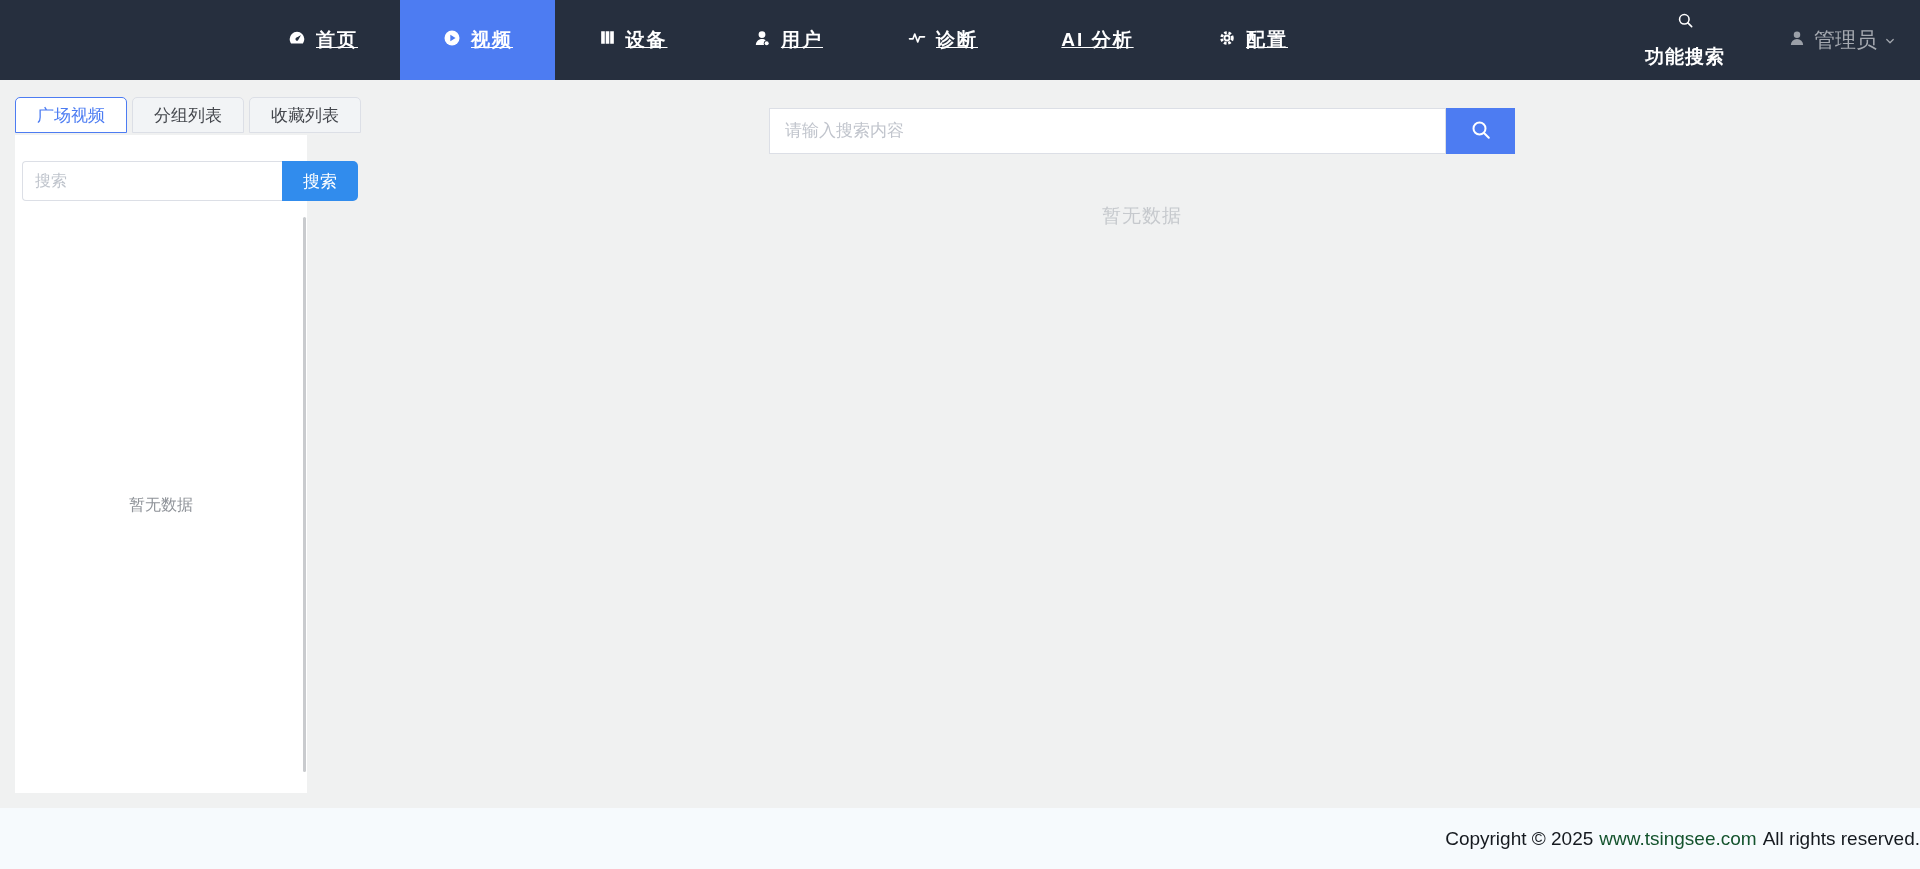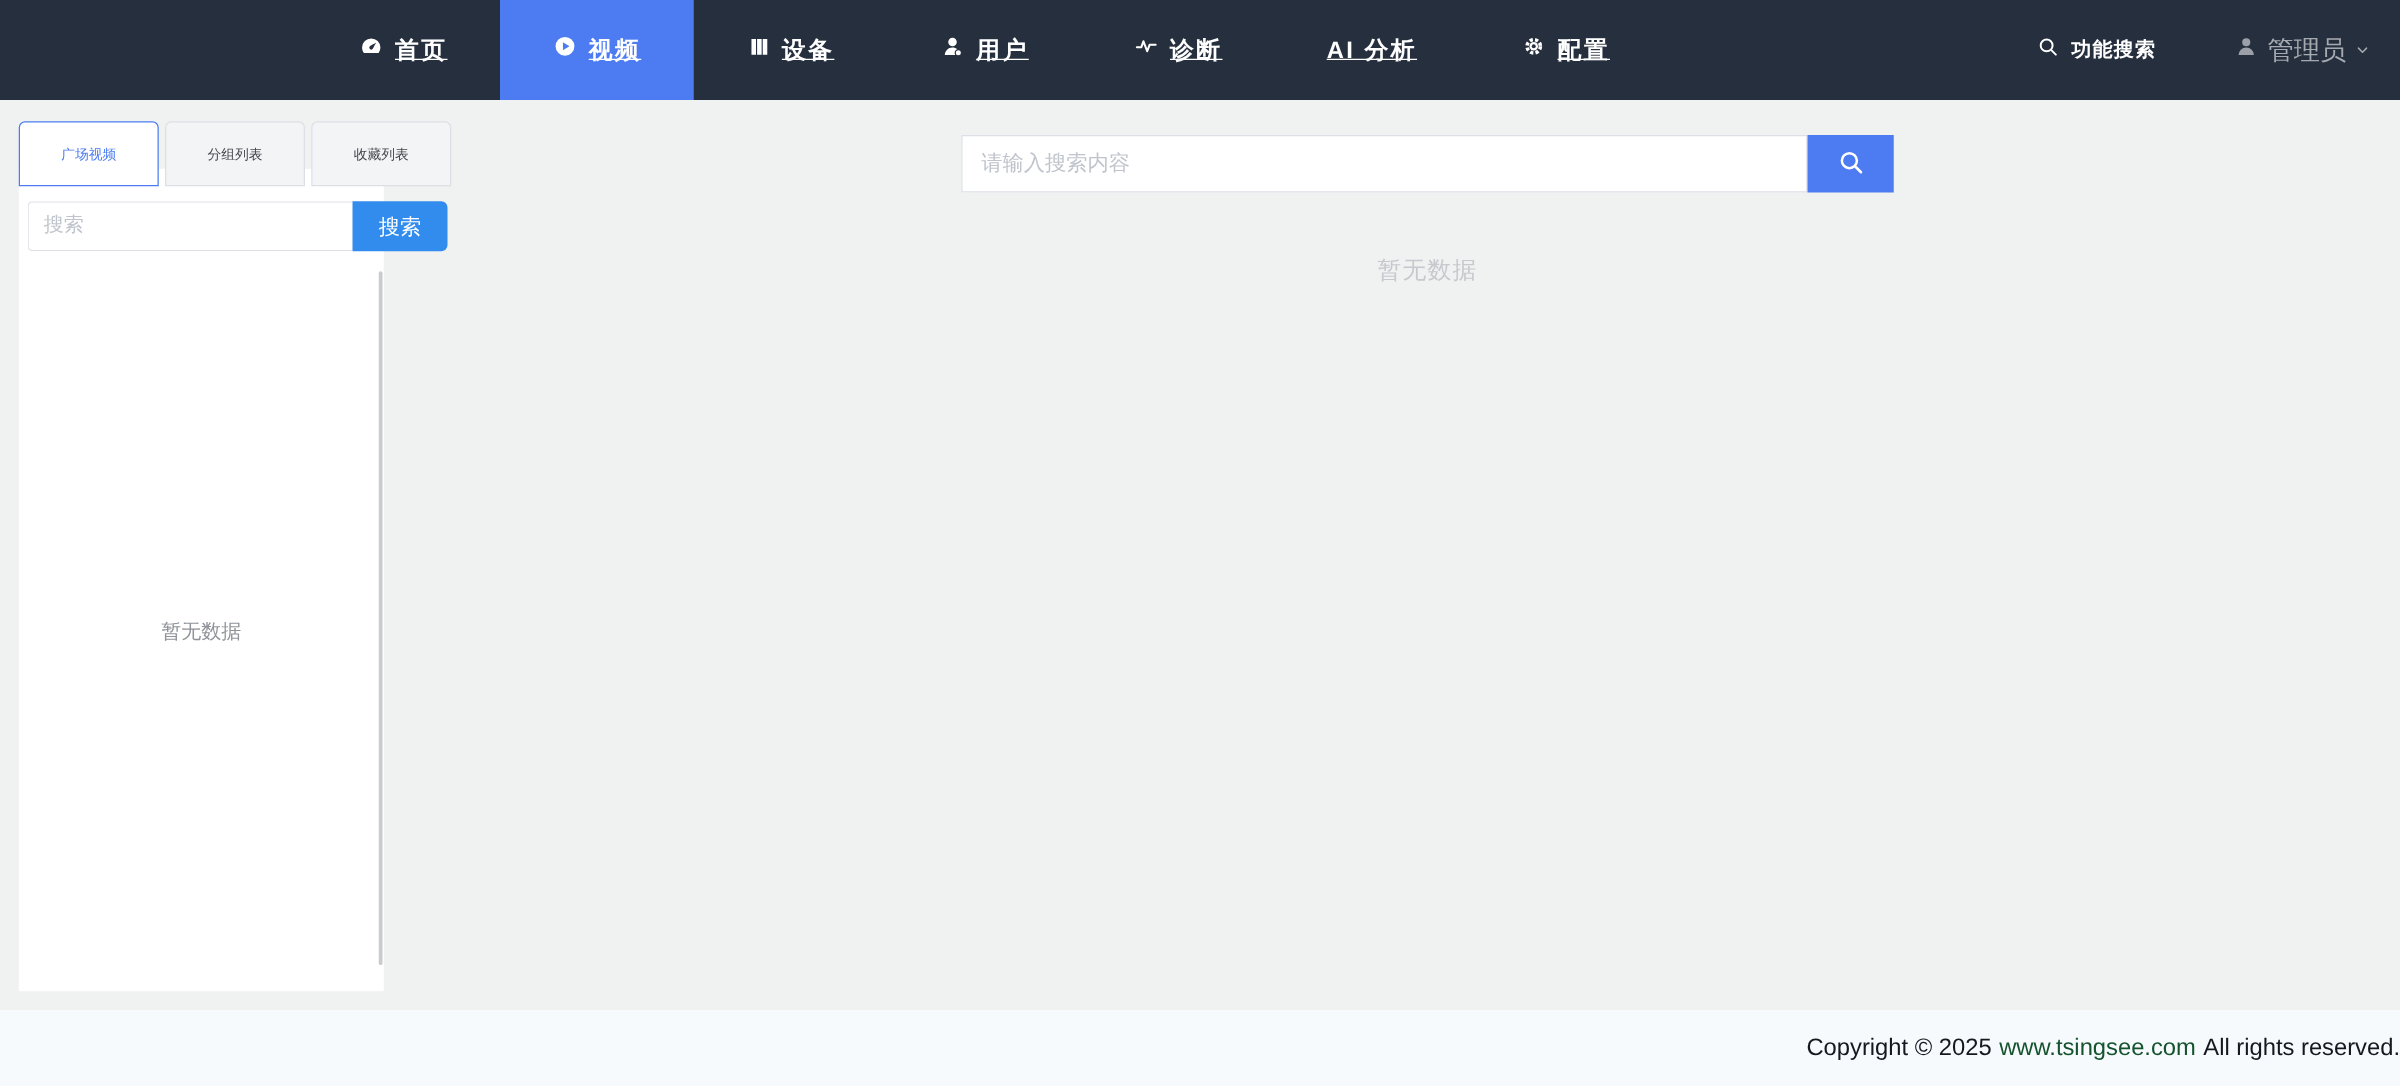--- a/index.html
+++ b/index.html
@@ -7,26 +7,26 @@
   body { font-family:"Liberation Sans","DejaVu Sans",sans-serif; background:#f0f1f1; position:relative; }
 
   
   .navbar { position:absolute; left:0; top:0; width:1920px; height:80px; background:#262f3e; z-index:5; }
   .logo { position:absolute; left:37px; top:0; height:80px; line-height:80px; color:#ffffff; font-size:28px; font-weight:bold; letter-spacing:.5px; }
   .nav-items { position:absolute; left:245px; top:0; height:80px; display:flex; }
   .nav-item { width:155px; height:80px; display:flex; align-items:center; justify-content:center; gap:9px; color:#ffffff; font-size:19px; font-weight:bold; letter-spacing:2px; cursor:pointer;text-decoration:underline; }
   .nav-item.active { background:#4d7cf2; }
   .nav-item svg { flex:0 0 auto; }
   .nav-right { position:absolute; right:0; top:0; height:80px; display:flex; align-items:center; padding-right:24px; }
-  .func-search { display:flex; align-items:center; gap:9px; color:#ffffff; font-size:16px; font-weight:bold; letter-spacing:1px; margin-right:62px; cursor:pointer; }
+  .func-search { display:flex; align-items:center; gap:9px; color:#ffffff; font-size:19px; font-weight:bold; letter-spacing:1px; margin-right:62px; cursor:pointer;flex-direction:column; }
   .admin { display:flex; align-items:center; gap:7px; color:#a5a9b0; font-size:21px; cursor:pointer; }
 
   
   .tabs { position:absolute; left:15px; top:97px; display:flex; gap:5px; z-index:3; }
-  .tab { width:112px; height:52px; display:flex; align-items:center; justify-content:center; font-size:11px; color:#44474d; background:#f2f4f6; border:1px solid #dcdfe6; border-radius:5px 5px 0 0; cursor:pointer; }
+  .tab { width:112px; height:36px; display:flex; align-items:center; justify-content:center; font-size:17px; color:#44474d; background:#f2f4f6; border:1px solid #dcdfe6; border-radius:5px 5px 0 0; cursor:pointer; }
   .tab.active { background:#ffffff; border-color:#4d7cf2; color:#4c7cf2; }
 
   
   .sidebar-panel { position:absolute; left:15px; top:135px; width:292px; height:658px; background:#ffffff; z-index:2; }
   .sidebar-search { position:absolute; left:7px; top:26px; display:flex; }
   .sidebar-search input { width:260px; height:40px; border:1px solid #dcdfe6; border-right:none; border-radius:4px 0 0 4px; padding:0 12px; font-size:16px; color:#333333; outline:none; font-family:inherit; }
   .sidebar-search input::placeholder { color:#bfc4cc; }
   .sidebar-search button { width:76px; height:40px; background:#318ced; border:none; border-radius:0 5px 5px 0; color:#ffffff; font-size:17px; cursor:pointer; font-family:inherit; }
   .sidebar-empty { position:absolute; left:0; top:360px; width:100%; text-align:center; color:#8f9399; font-size:16px; }
   .sidebar-scrollbar { position:absolute; right:1px; top:82px; width:3px; height:555px; background:#c9cbce; border-radius:2px; cursor:pointer; }

